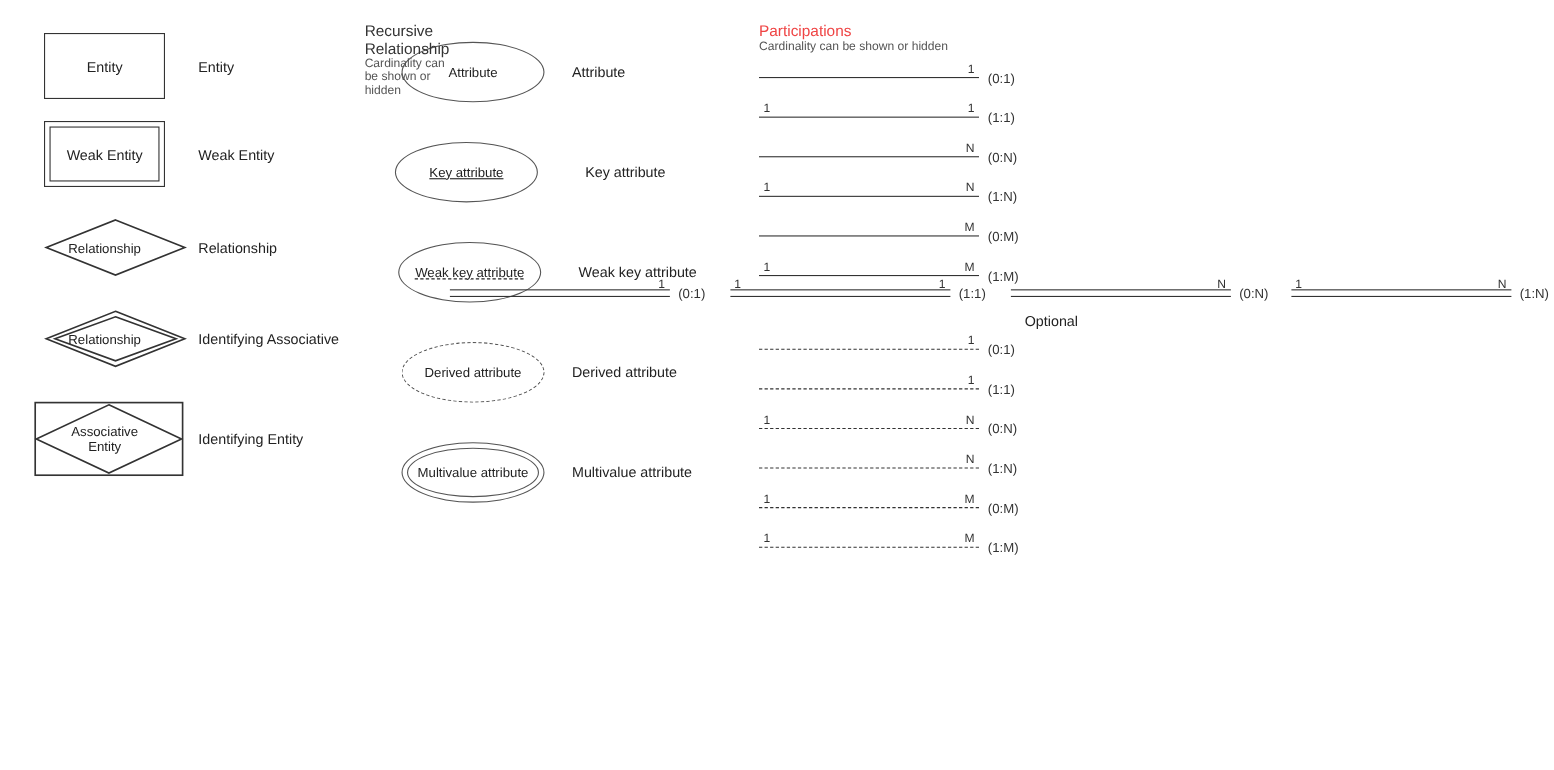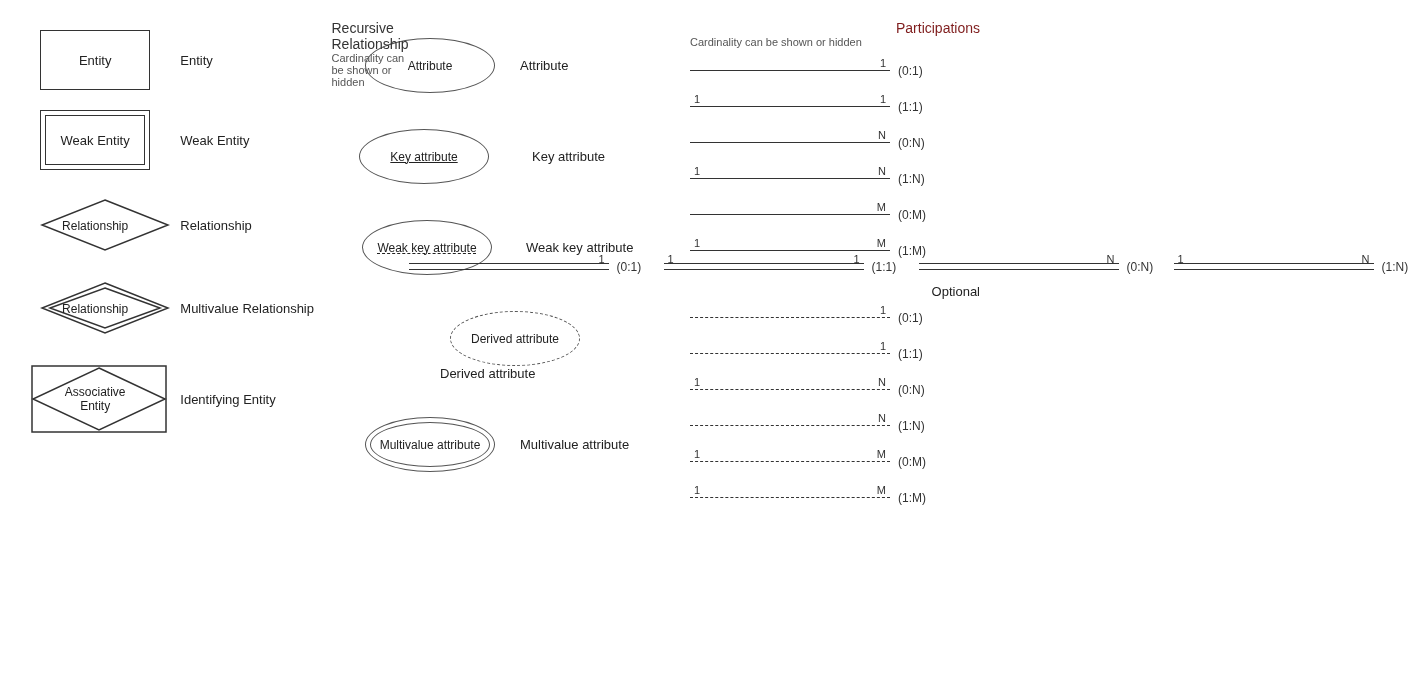--- a/index.html
+++ b/index.html
@@ -213,22 +213,21 @@
       width: 300px;
       flex-shrink: 0;
       padding-left: 10px;
     }
     .part-header {
       margin-bottom: 8px;
     }
     .part-header-title {
       font-size: 14px;
       font-weight: normal;
-      color: #7f1d1d;
-      text-align: right;
+      color: #ef4444;
     }
     .part-header-sub {
       font-size: 11px;
       color: #555;
     }
     .part-section-label {
       font-size: 13px;
       margin-top: 8px;
       margin-bottom: 4px;
     }
@@ -373,21 +372,21 @@
     <div class="legend-row" style="padding-top:10px;padding-bottom:18px;">
       <div class="shape-cell">
         <div class="diamond">
           <svg width="130" height="55" viewBox="0 0 130 55">
             <polygon points="65,2 128,27 65,52 2,27" fill="white" stroke="#333" stroke-width="1.5"></polygon>
             <polygon points="65,7 120,27 65,47 10,27" fill="white" stroke="#333" stroke-width="1.5"></polygon>
           </svg>
           <span class="diamond-label">Relationship</span>
         </div>
       </div>
-      <div class="label-cell">Multivalue Relationship</div>
+      <div class="label-cell">Identifying Associative</div>
     </div>
 
     <div class="legend-row" style="padding-top:10px;">
       <div class="shape-cell">
         <div class="assoc-entity">
           <svg width="138" height="70" viewBox="0 0 138 70">
             <rect x="2" y="2" width="134" height="66" fill="white" stroke="#333" stroke-width="1.5"></rect>
             <polygon points="69,4 135,35 69,66 3,35" fill="white" stroke="#333" stroke-width="1.5"></polygon>
           </svg>
           <span class="assoc-entity-label">Associative<br>Entity</span>
@@ -420,21 +419,21 @@
 
     <div class="attr-row" style="padding-top:18px;padding-bottom:18px;gap:12px;">
       <div class="attr-shape-cell">
         <div class="ellipse-weak-key">
           <span style="text-decoration: underline; text-decoration-style: dashed;">Weak key attribute</span>
         </div>
       </div>
       <div class="attr-label-cell">Weak key attribute</div>
     </div>
 
-    <div class="attr-row" style="padding-top:18px;padding-bottom:18px;flex-direction:column;">
+    <div class="attr-row" style="padding-top:18px;padding-bottom:18px;">
       <div class="attr-shape-cell">
         <div class="ellipse-derived">
           <span>Derived attribute</span>
         </div>
       </div>
       <div class="attr-label-cell">Derived attribute</div>
     </div>
 
     <div class="attr-row" style="padding-top:18px;padding-bottom:18px;">
       <div class="attr-shape-cell">

